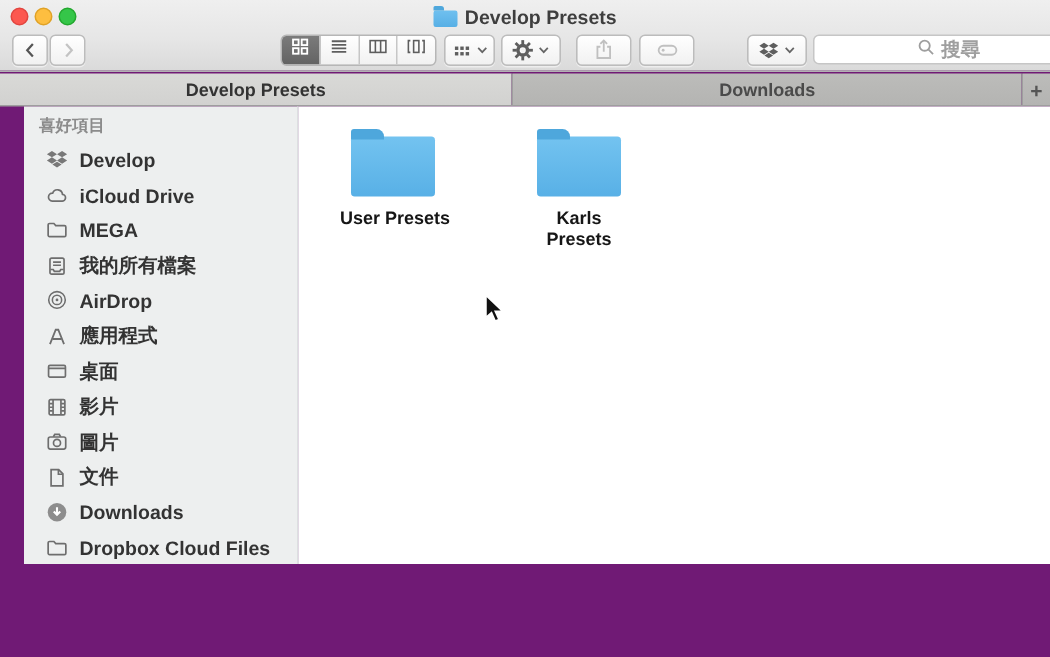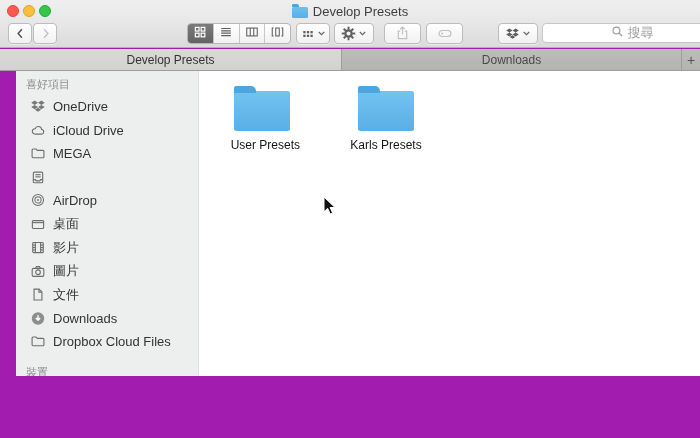--- a/index.html
+++ b/index.html
@@ -1,18 +1,18 @@
 <!DOCTYPE html>
 <html><head>
 <meta charset="utf-8">
 <style>
   * { margin:0; padding:0; box-sizing:border-box; }
   html,body { width:700px; height:438px; background:#fff; }
   body { font-family:"Liberation Sans","DejaVu Sans",sans-serif; -webkit-font-smoothing:antialiased; }
-  .window { position:relative; width:700px; height:438px; overflow:hidden; background:#a21caf; }
+  .window { position:relative; width:700px; height:438px; overflow:hidden; background:#701a75;font-weight:bold; }
 
   
   .header { position:absolute; top:0; left:0; width:700px; height:48px;
             background:linear-gradient(180deg,#efefef 0%,#e6e6e6 55%,#dadada 100%);
             border-bottom:1px solid #b2b2b2; }
   .traffic { position:absolute; top:5px; width:12px; height:12px; border-radius:50%; }
   .traffic.red    { left:7px;  background:#fc5850; border:1px solid #e2453f; }
   .traffic.yellow { left:23px; background:#fdbe40; border:1px solid #e0a226; }
   .traffic.green  { left:39px; background:#35c649; border:1px solid #23a82f; }
   .titlebar-title { position:absolute; top:2px; left:0; right:0; height:18px;
@@ -258,21 +258,21 @@
 
   <div class="content">
     <div class="sidebar">
         <div class="sb-header">喜好項目</div>
         <div class="sb-item">
           <span class="sb-icon">
             <svg width="16" height="15" viewBox="0 0 16 16">
               <path fill="#787878" d="M4.4 1.7 8 4 4.4 6.3 .8 4zM11.6 1.7 15.2 4 11.6 6.3 8 4zM4.4 6.3 8 8.6 4.4 10.9 .8 8.6zM11.6 6.3 15.2 8.6 11.6 10.9 8 8.6zM4.7 11.4 8 13.5 11.3 11.4 8 9.4z"></path>
             </svg>
           </span>
-          <span class="sb-label">OneDrive</span>
+          <span class="sb-label">Develop</span>
         </div>
         <div class="sb-item">
           <span class="sb-icon">
             <svg width="16" height="15" viewBox="0 0 16 16">
               <path d="M4.6 11.8 a2.8 2.8 0 1 1 .3-5.6 a3.6 3.6 0 0 1 7 .8 a2.3 2.3 0 0 1 -.5 4.8 Z" fill="none" stroke="#6e6e6e" stroke-width="1.2"></path>
             </svg>
           </span>
           <span class="sb-label">iCloud Drive</span>
         </div>
         <div class="sb-item">
@@ -287,32 +287,44 @@
           <span class="sb-icon">
             <svg width="16" height="15" viewBox="0 0 16 16">
               <g fill="none" stroke="#6e6e6e" stroke-width="1.2">
                 <rect x="3" y="2.2" width="10" height="11.4" rx="1.2"></rect>
                 <path d="M5.2 5 h5.6"></path>
                 <path d="M5.2 7.3 h5.6"></path>
                 <path d="M3.3 10.3 h2 l.8 1.3 h3.8 l.8 -1.3 h2"></path>
               </g>
             </svg>
           </span>
+          <span class="sb-label">我的所有檔案</span>
         </div>
         <div class="sb-item">
           <span class="sb-icon">
             <svg width="16" height="15" viewBox="0 0 16 16">
               <g fill="none" stroke="#6e6e6e" stroke-width="1.1">
                 <circle cx="8" cy="7.4" r="5.9"></circle>
                 <circle cx="8" cy="7.4" r="3.3"></circle>
               </g>
               <circle cx="8" cy="7.4" r="1" fill="#6e6e6e"></circle>
             </svg>
           </span>
           <span class="sb-label">AirDrop</span>
+        </div>
+        <div class="sb-item">
+          <span class="sb-icon">
+            <svg width="16" height="15" viewBox="0 0 16 16">
+              <g fill="none" stroke="#6e6e6e" stroke-width="1.3">
+                <path d="M3 13.2 L7.1 3 h1.8 L13 13.2"></path>
+                <path d="M4.9 9.6 h6.2"></path>
+              </g>
+            </svg>
+          </span>
+          <span class="sb-label">應用程式</span>
         </div>
         <div class="sb-item">
           <span class="sb-icon">
             <svg width="16" height="15" viewBox="0 0 16 16">
               <g fill="none" stroke="#6e6e6e" stroke-width="1.2">
                 <rect x="2" y="3.8" width="12" height="8.4" rx="1"></rect>
                 <path d="M2.2 6 h11.6"></path>
               </g>
             </svg>
           </span>

